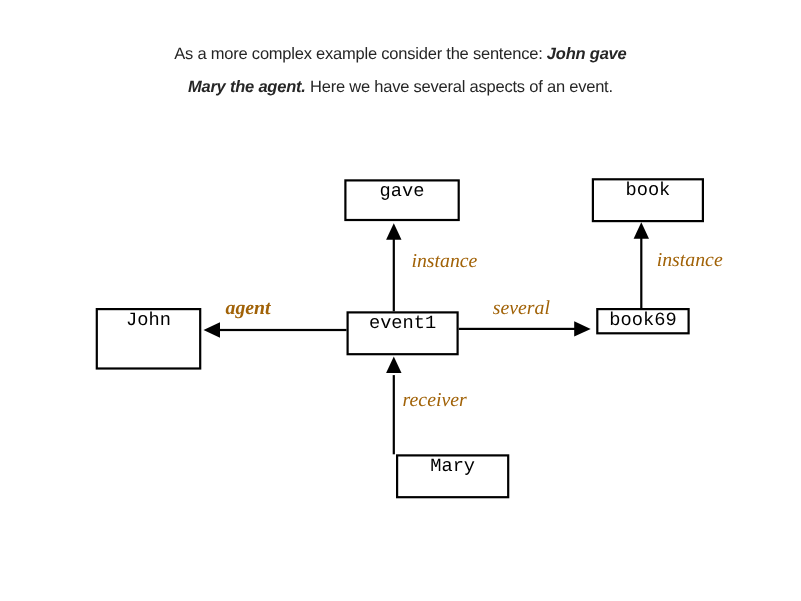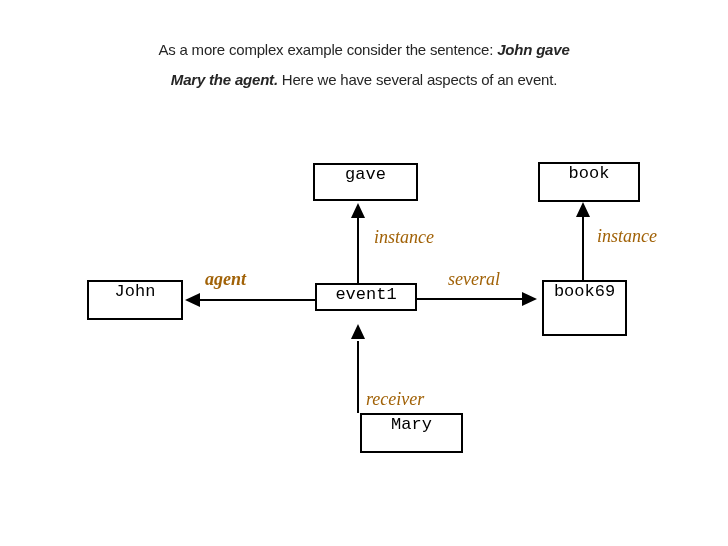--- a/index.html
+++ b/index.html
@@ -43,23 +43,23 @@
     display: flex;
     align-items: flex-start;
     justify-content: center;
     font-family: "Liberation Mono", "DejaVu Sans Mono", monospace;
     font-size: 17px;
     color: #000000;
     white-space: nowrap;
   }
   .node-gave   { left: 313px; top: 163px; width: 105px; height: 38px; }
   .node-book   { left: 538px; top: 162px; width: 102px; height: 40px; }
-  .node-john   { left:  87px; top: 280px; width:  96px; height: 40px; }
-  .node-event1 { left: 315px; top: 283px; width: 102px; height: 28px; }
-  .node-book69 { left: 542px; top: 280px; width:  85px; height: 56px; }
+  .node-john   { left:  87px; top: 280px; width:  96px; height: 56px; }
+  .node-event1 { left: 315px; top: 283px; width: 102px; height: 40px; }
+  .node-book69 { left: 542px; top: 280px; width:  85px; height: 24px; }
   .node-mary   { left: 312px; top: 413px; width: 103px; height: 40px; margin-left: 48px; }
 
   
   .line {
     position: absolute;
     background: #000000;
   }
   .line-instance-gave { left: 357px; top: 216px; width: 2px;  height: 67px; }
   .line-instance-book { left: 582px; top: 215px; width: 2px;  height: 65px; }
   .line-agent         { left: 199px; top: 299px; width: 116px; height: 2px; }
@@ -99,21 +99,21 @@
     font-family: "Liberation Serif", "DejaVu Serif", serif;
     font-style: italic;
     font-size: 18px;
     color: #a16207;
     white-space: nowrap;
   }
   .label-agent         { left: 205px; top: 269px; font-weight: bold; }
   .label-object        { left: 448px; top: 269px; }
   .label-instance-gave { left: 374px; top: 227px; }
   .label-instance-book { left: 597px; top: 226px; }
-  .label-receiver      { left: 366px; top: 353px; margin-top: 36px; }
+  .label-receiver      { left: 366px; top: 353px; }
 </style>
 </head>
 <body>
 
 <div class="slide">
 
   <div class="title">
     <span>As a more complex example consider the sentence: </span><span class="em">John gave</span><br>
     <span class="em">Mary the agent.</span><span> Here we have several aspects of an event.</span>
   </div>

